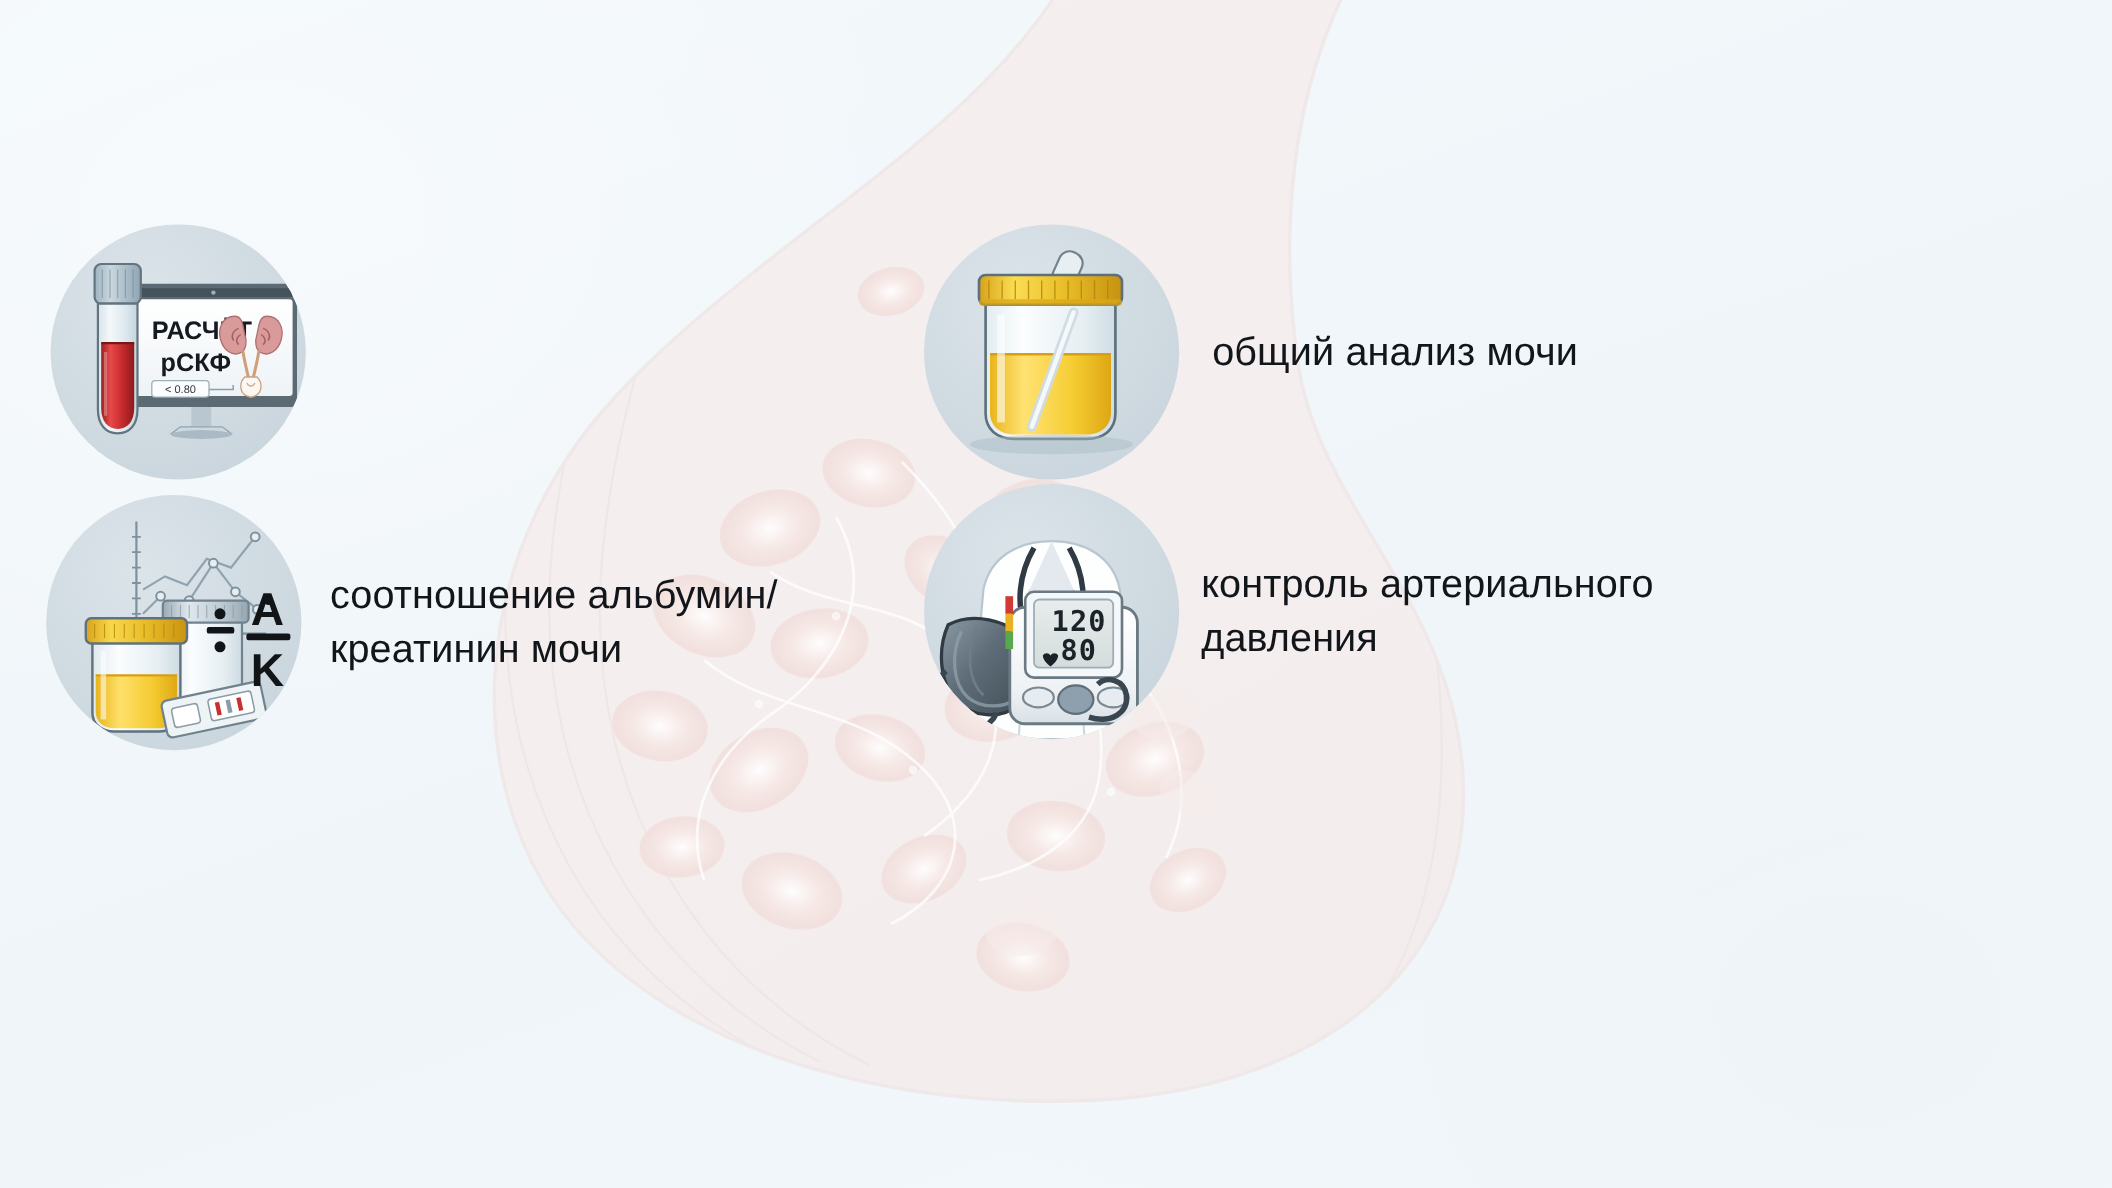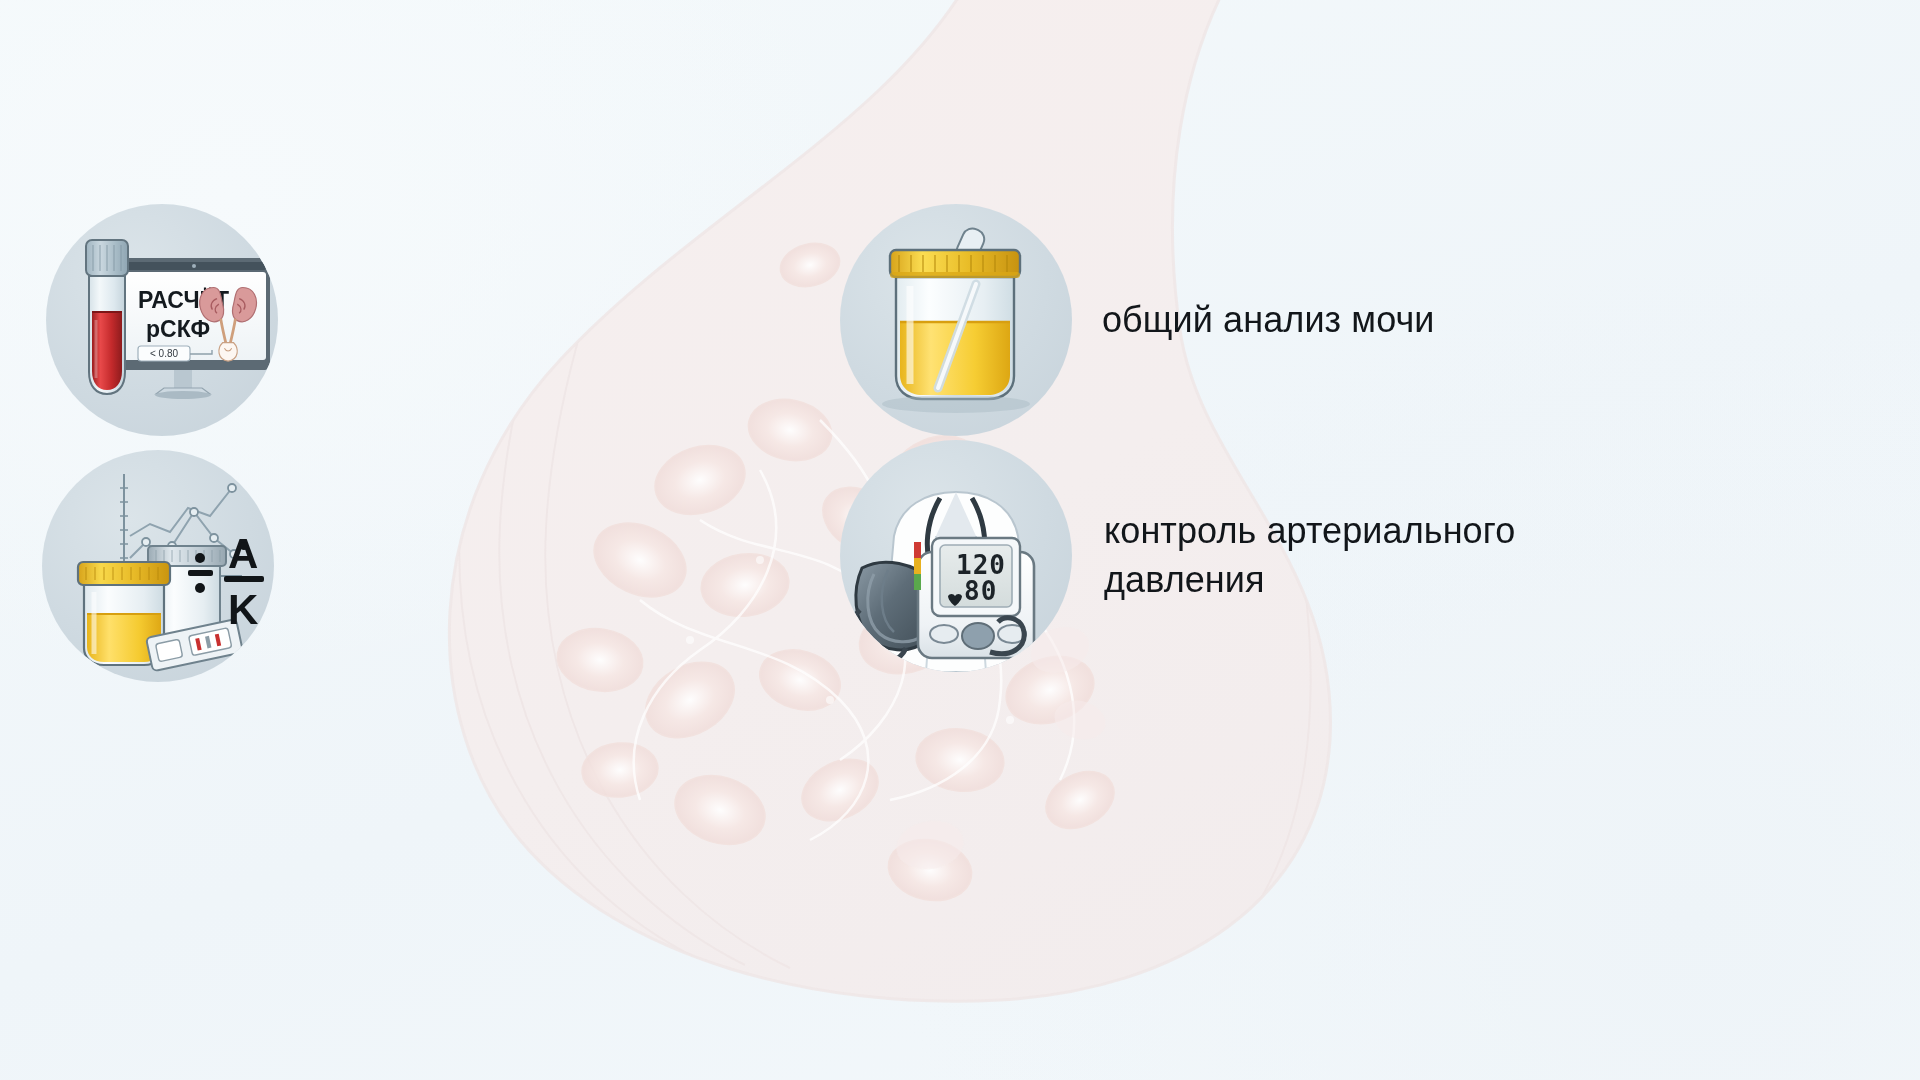--- a/index.html
+++ b/index.html
@@ -46,21 +46,21 @@
     font-weight:400;
   }
 
   
   #item-egfr   { left:46px;  top:204px; }
   #item-acr    { left:42px;  top:450px; }
   #item-urine  { left:840px; top:204px; }
   #item-bp     { left:840px; top:440px; }
 
   #item-urine .label{ margin-left:30px; }
-  #item-bp .label{ margin-left:32px; }
+  #item-bp .label{ margin-left:20px; }
 </style>
 </head>
 <body>
 
 <div id="bg-wash"></div>
 
 <div id="bg-layer">
   <svg viewBox="0 0 1920 1080" xmlns="http://www.w3.org/2000/svg" aria-hidden="true">
     <defs>
       <clipPath id="vesselClip">
@@ -334,20 +334,22 @@
             <rect x="-4" y="12" width="25" height="6" rx="2" fill="#111518"></rect>
             <circle cx="8" cy="30" r="5" fill="#111518"></circle>
             <text x="36" y="10" font-family="Liberation Sans, sans-serif" font-size="42" font-weight="bold" fill="#111518">A</text>
             <rect x="32" y="18" width="40" height="6" rx="2" fill="#111518"></rect>
             <text x="36" y="66" font-family="Liberation Sans, sans-serif" font-size="42" font-weight="bold" fill="#111518">K</text>
             <circle cx="52" cy="-12" r="4" fill="#111518"></circle>
           </g>
         </g>
       </svg>
     </div>
+    <div class="label">соотношение альбумин/
+креатинин мочи</div>
   </div>
 
   <div class="item" id="item-urine">
     <div class="icon-circle">
       <svg viewBox="0 0 232 232" xmlns="http://www.w3.org/2000/svg">
         <defs>
           <linearGradient id="yCap2" x1="0" y1="0" x2="1" y2="0">
             <stop offset="0%" stop-color="#d7a31a"></stop>
               <stop offset="25%" stop-color="#fbdd52"></stop>
             <stop offset="60%" stop-color="#e9bd28"></stop>

